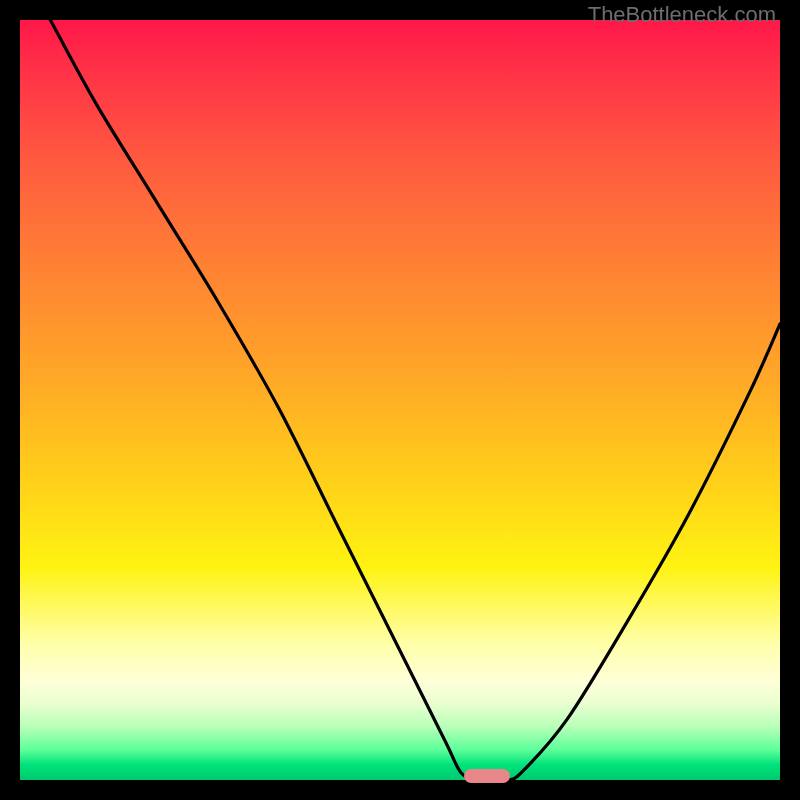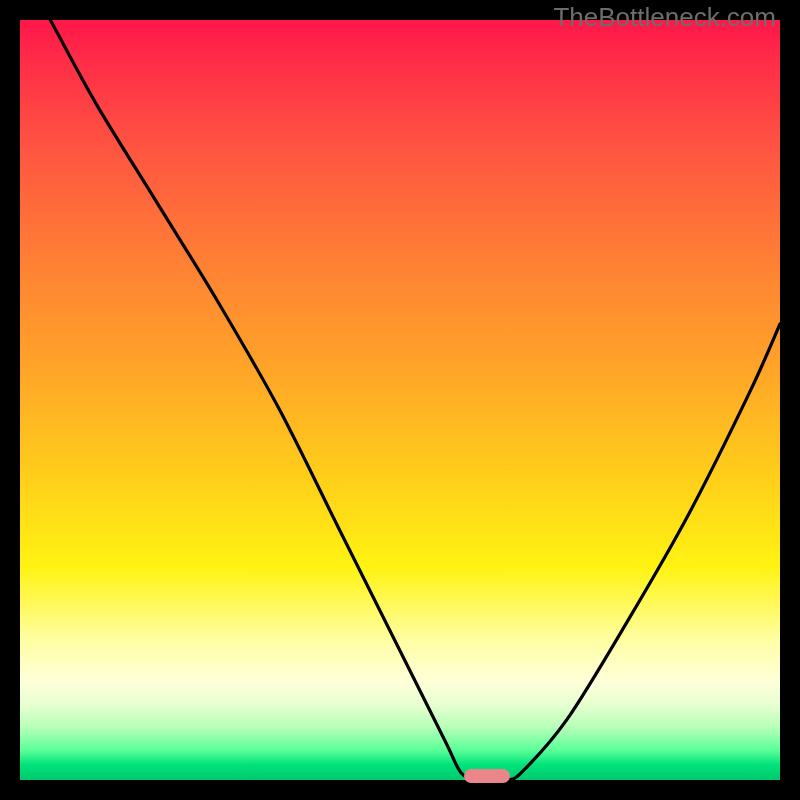--- a/index.html
+++ b/index.html
@@ -40,21 +40,21 @@
       #5eff9a 96%,
       #00e27a 98%,
       #00c96e 100%
     );
   }
   .watermark {
     position: absolute;
     top: 2px;
     right: 24px;
     color: #6d6d6d;
-    font-size: 26px;
+    font-size: 22px;
     font-weight: 500;
     letter-spacing: 0px;
     user-select: none;
   }
   svg.curve {
     position: absolute;
     left: 0;
     top: 0;
     width: 760px;
     height: 760px;

